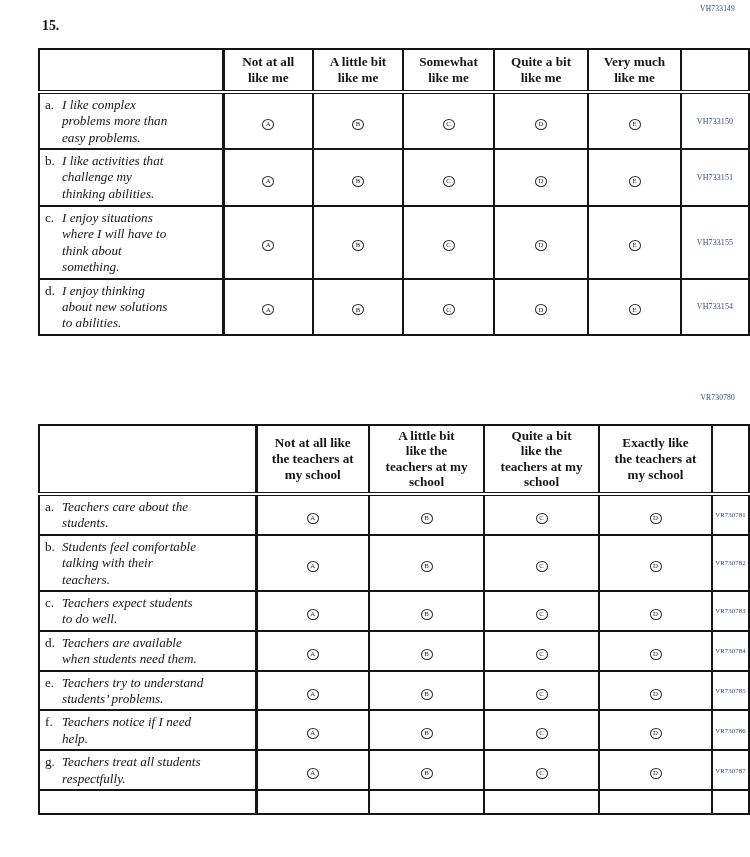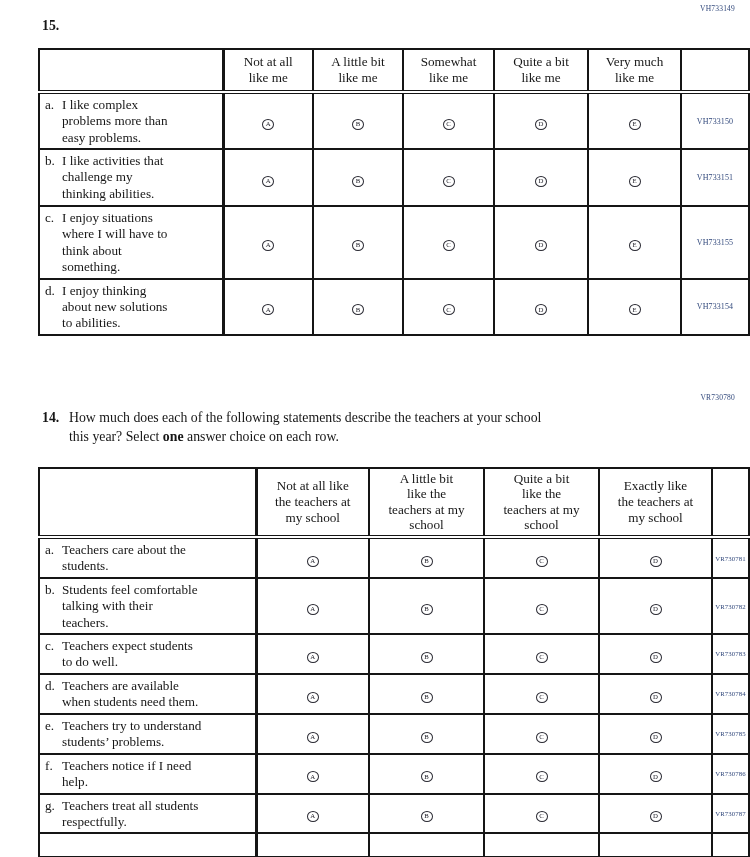--- a/index.html
+++ b/index.html
@@ -35,36 +35,36 @@
     border-collapse:collapse;
     table-layout:fixed;
     margin-left:38px;
     width:710px;
   }
   .grid th, .grid td {
     border:2px solid #151515;
   }
   .grid thead th {
     border-bottom:4px double #151515;
-    font-weight:400;
+    font-weight:700;
     font-size:13.2px;
     line-height:1.18;
     text-align:center;
     vertical-align:middle;
     white-space:pre-line;
     padding:2px 2px;
   }
   .stmt-cell {
     vertical-align:top;
     padding:3px 3px 2px 5px;
     border-right-width:3px !important;
   }
   .stmt { display:flex; gap:4px; font-size:13.2px; line-height:1.24; }
   .ltr { flex:none; width:13px; }
-  .txt { white-space:pre-line; }
+  .txt { white-space:pre-line;font-style:italic; }
   td.opt { text-align:center; vertical-align:middle; }
   .bubble {
     display:inline-flex;
     align-items:center;
     justify-content:center;
     width:12px; height:11px;
     border:1px solid #2a2a33;
     border-radius:50%;
     font-size:6.8px;
     line-height:1;
@@ -191,25 +191,20 @@
           <td class="opt"><span class="bubble">E</span></td>
           <td class="code-cell codecol-13">VH733154</td>
         </tr>
       </tbody>
     </table>
   </section>
 
   <section class="q14-section">
     <div class="form-code">VR730780</div>
 
-    <div class="question">
-      <span class="q-num">14.</span>
-      <p class="q-text"><span>How much does each of the following statements describe the teachers at your school
-this year? Select </span><b>one</b><span> answer choice on each row.</span></p>
-    </div>
 
     <table class="grid">
       <colgroup>
         <col style="width:217px">
           <col style="width:113px">
           <col style="width:115px">
           <col style="width:115px">
           <col style="width:113px">
           <col style="width:37px">
       </colgroup>

